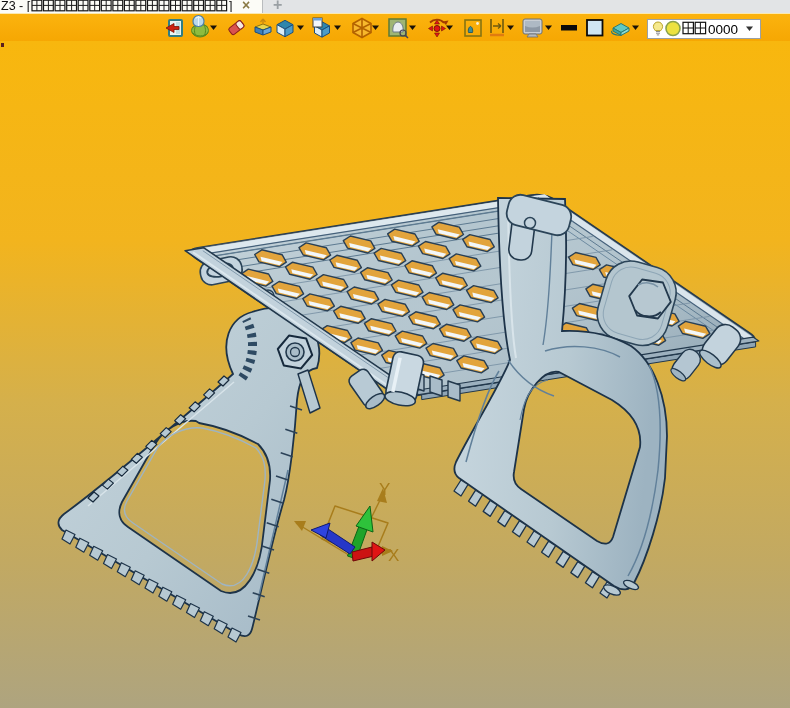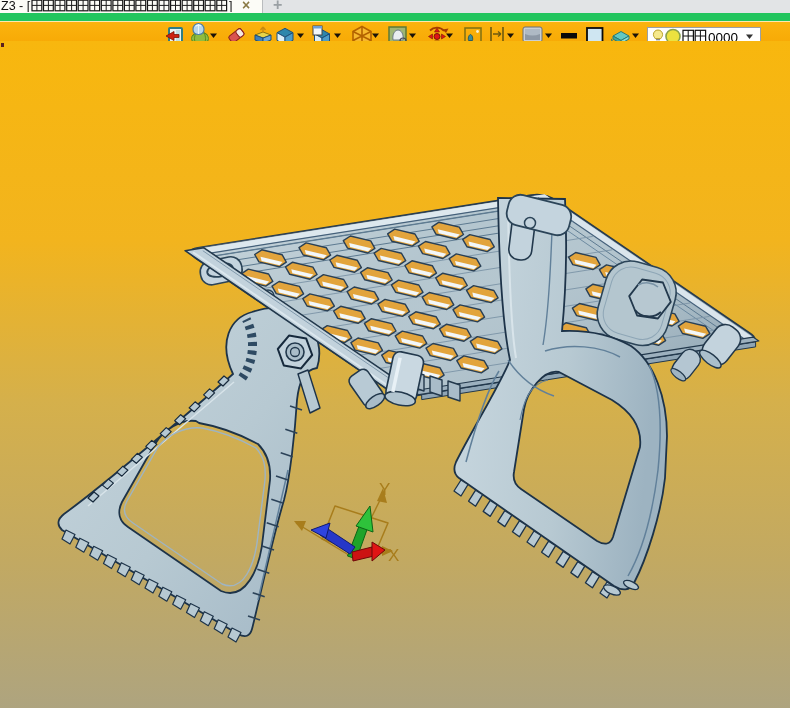--- a/index.html
+++ b/index.html
@@ -1,20 +1,20 @@
 <!DOCTYPE html>
 <html><head><meta charset="utf-8">
 <style>
 html,body{margin:0;padding:0;width:790px;height:708px;overflow:hidden;font-family:"Liberation Sans",sans-serif;}
-#root{position:relative;width:790px;height:708px;background:#22c55e;}
+#root{position:relative;width:790px;height:708px;background:#701a75;}
 #tabs{position:absolute;left:0;top:0;width:790px;height:13px;background:#e2e4e6;overflow:hidden;}
 #tab1{position:absolute;left:0;top:-1px;width:262px;height:15px;background:#fcfcf7;border-right:1px solid #b9bcbe;}
 #tabx{position:absolute;left:242px;top:-3px;font-size:14px;font-weight:bold;color:#8a7a45;}
 #tabplus{position:absolute;left:273px;top:-4px;font-size:16px;font-weight:bold;color:#9aa0a4;}
-#toolbar{position:absolute;left:0;top:21px;width:790px;height:28px;background:linear-gradient(#fbb30e,#f6a703);border-top:1px solid #fbe9b0;box-sizing:border-box;}
+#toolbar{position:absolute;left:0;top:13px;width:790px;height:28px;background:linear-gradient(#fbb30e,#f6a703);border-top:1px solid #fbe9b0;box-sizing:border-box;}
 #canvas{position:absolute;left:0;top:41px;width:790px;height:667px;background:linear-gradient(#f8b70e 0%,#f2b41e 30%,#d5b04b 54%,#c2a962 78%,#aea47f 100%);}
 svg{position:absolute;left:0;top:0;}
 </style></head>
 <body>
 <div id="root">
 <div id="tabs">
       <div id="tab1">
         <svg width="245" height="13" viewBox="0 0 245 13" style="position:absolute;left:1px;top:0;">
           <text x="0" y="10.5" font-family="Liberation Sans,sans-serif" font-size="12.5" fill="#111">Z3 - [</text>
           <rect x="31.0" y="1.2" width="9.8" height="10.6" fill="none" stroke="#161616" stroke-width="1.2"></rect>

